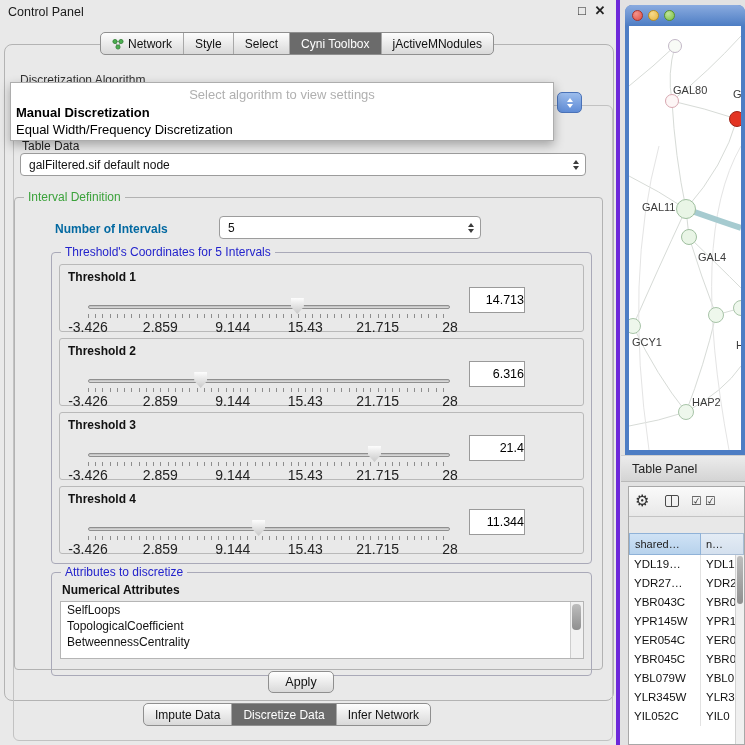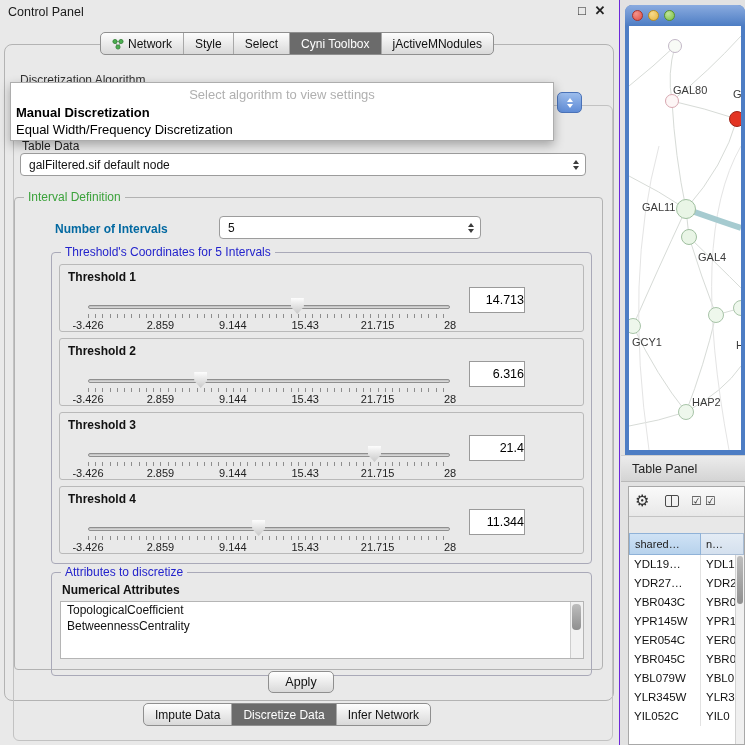--- a/index.html
+++ b/index.html
@@ -1,20 +1,20 @@
 <!DOCTYPE html>
 <html><head>
 <meta charset="utf-8">
 <style>
   html,body{margin:0;padding:0;width:745px;height:745px;overflow:hidden;
     font-family:"Liberation Sans",sans-serif;background:#e2e2e2;cursor:default;}
   *{box-sizing:border-box;}
 
   
-  .control-panel{position:absolute;left:0;top:0;width:620px;height:745px;background:#e9e9e9;border-right:1px solid #6d28d9;}
+  .control-panel{position:absolute;left:0;top:0;width:620px;height:745px;background:#e9e9e9;border-right:4px solid #6d28d9;}
   .titlebar{position:absolute;left:0;top:0;width:100%;height:24px;}
   .titlebar .title{position:absolute;left:8px;top:5px;font-size:12.5px;color:#1a1a1a;}
   .winbtn{position:absolute;top:3px;font-size:13px;color:#222;width:16px;text-align:center;}
   .winbtn.float{left:574px;}
   .winbtn.close{left:592px;font-weight:bold;}
 
   .main-panel{position:absolute;left:4px;top:44px;width:610px;height:657px;border:1px solid #b3b3b3;border-radius:8px;background:#e9e9e9;}
   .inner-panel{position:absolute;left:8px;top:60px;width:600px;height:636px;border:1px solid #c2c2c2;border-radius:6px;}
 
   
@@ -52,21 +52,21 @@
   .noi-label{position:absolute;left:40px;top:24px;font-size:12px;font-weight:bold;color:#0369a1;}
 
   .threshold-box{position:relative;height:68px;margin:0 0 6px 0;border:1px solid #b9b9b9;border-radius:3px;}
   .threshold-label{position:absolute;left:8px;top:5px;font-size:12px;font-weight:bold;color:#111;}
   .slider{position:absolute;left:28px;top:32px;width:362px;height:34px;}
   .track{position:absolute;left:0;top:8px;width:100%;height:4px;background:linear-gradient(#bdbdbd,#dedede);border:1px solid #8f8f8f;border-radius:2px;}
   .thumb{position:absolute;top:1px;width:13px;height:16px;background:linear-gradient(180deg,#fdfdfd,#c9c9c9);
     clip-path:polygon(0 0,100% 0,100% 55%,50% 100%,0 55%);filter:drop-shadow(0 0 0.7px #555);}
   .ticks{position:absolute;left:0;top:17px;width:100%;height:4px;background:repeating-linear-gradient(90deg,#8d8d8d 0 1px,transparent 1px 7.24px);}
   .scale{position:absolute;left:0;top:22px;width:100%;height:11px;}
-  .scale-label{position:absolute;top:0;transform:translateX(-50%);font-size:11px;color:#222;white-space:nowrap;}
+  .scale-label{position:absolute;top:0;transform:translateX(-50%);font-size:14px;color:#222;white-space:nowrap;}
   .value-field{position:absolute;right:58px;top:22px;width:56px;height:26px;background:#fff;border:1px solid #9a9a9a;
     font-size:12.5px;color:#000;line-height:24px;text-align:right;}
 
   .attr-label{position:absolute;left:10px;top:10px;font-size:12px;font-weight:bold;color:#111;}
   .listbox{position:absolute;left:8px;top:28px;width:524px;height:58px;background:#fff;border:1px solid #b5b5b5;overflow:hidden;}
   .list-item{font-size:12px;padding:1px 6px;color:#111;white-space:nowrap;}
   .vscroll{position:absolute;right:0;top:0;bottom:0;width:13px;background:#f1f1f1;border-left:1px solid #cdcdcd;}
   .vthumb{position:absolute;left:1px;top:2px;width:9px;height:26px;border-radius:4px;background:linear-gradient(#bdbdbd,#8f8f8f);}
 
   .apply-btn{position:absolute;left:268px;top:671px;width:66px;height:22px;border:1px solid #8f8f8f;border-radius:5px;
@@ -255,20 +255,21 @@
     <div class="value-field">11.344</div>
   </div>
         </div>
     </div>
 
     <div class="group" style="left:36px;top:374px;width:541px;height:104px;border-color:#a9a9b8;">
       <span class="group-title blue">Attributes to discretize</span>
       <div class="attr-label">Numerical Attributes</div>
       <div class="listbox">
         <div>
+            <div class="list-item">SelfLoops</div>
             <div class="list-item">TopologicalCoefficient</div>
             <div class="list-item">BetweennessCentrality</div>
           </div>
         <div class="vscroll">
             <div class="vthumb"></div>
           </div>
       </div>
     </div>
   </div>
 

